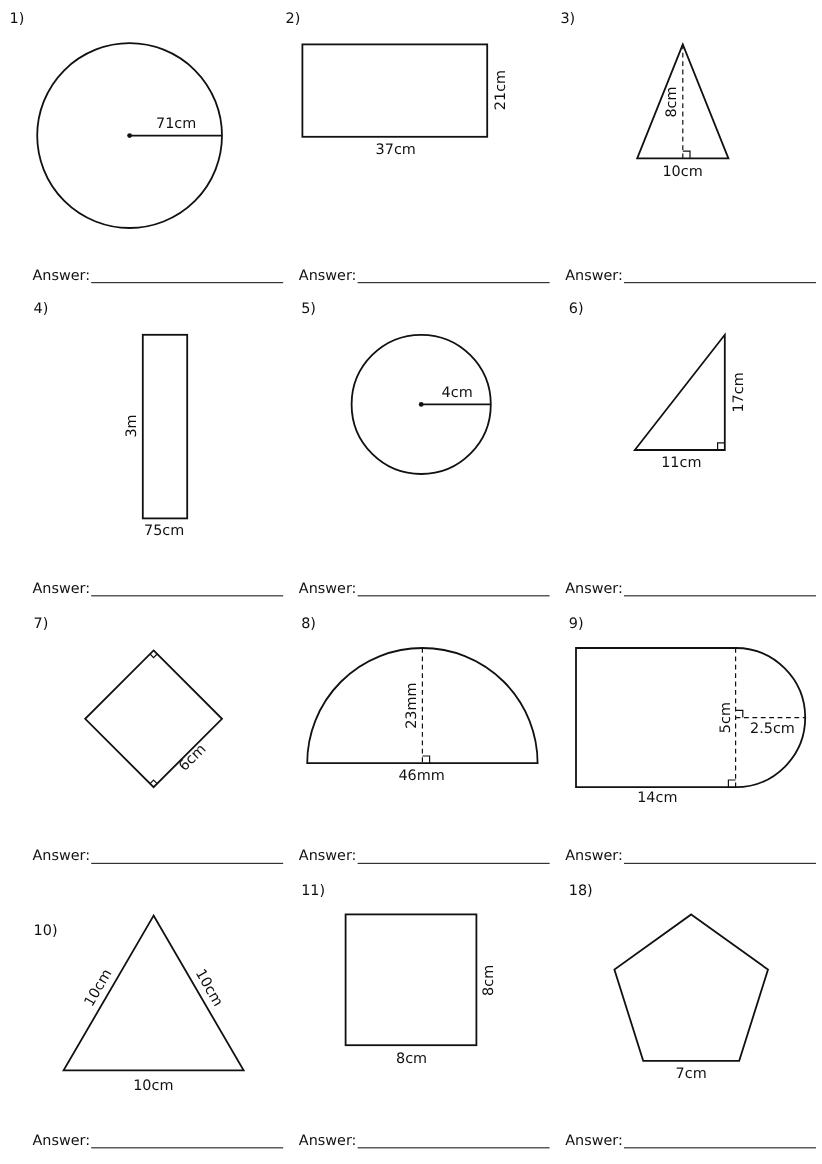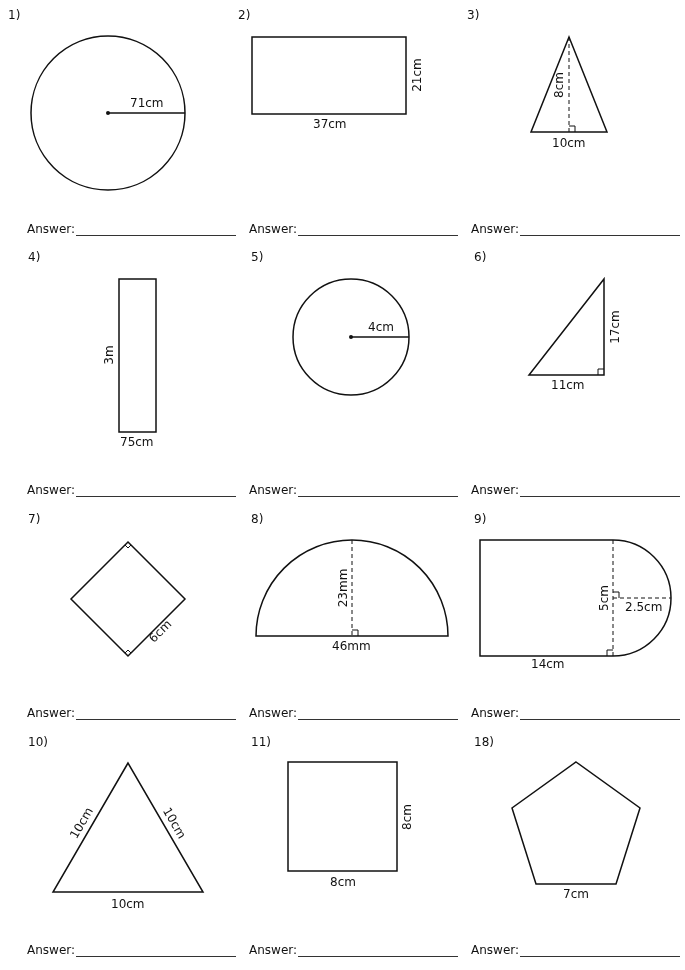--- a/index.html
+++ b/index.html
@@ -15,21 +15,21 @@
 
 <div class="num" style="left:8px;top:8px">1)</div>
 <div class="num" style="left:238px;top:8px">2)</div>
 <div class="num" style="left:467px;top:8px">3)</div>
 <div class="num" style="left:28px;top:250px">4)</div>
 <div class="num" style="left:251px;top:250px">5)</div>
 <div class="num" style="left:474px;top:250px">6)</div>
 <div class="num" style="left:28px;top:512px">7)</div>
 <div class="num" style="left:251px;top:512px">8)</div>
 <div class="num" style="left:474px;top:512px">9)</div>
-<div class="num" style="left:28px;top:735px">10)</div>
+<div class="num" style="left:28px;top:768px">10)</div>
 <div class="num" style="left:251px;top:735px">11)</div>
 <div class="num" style="left:474px;top:735px">18)</div>
 
 <svg width="685" height="970">
   <g fill="none" stroke="#111" stroke-width="1.5">
 
     <circle cx="108" cy="113" r="77"></circle>
     <line x1="108" y1="113" x2="185" y2="113"></line>
 
     <rect x="252" y="37" width="154" height="77"></rect>

